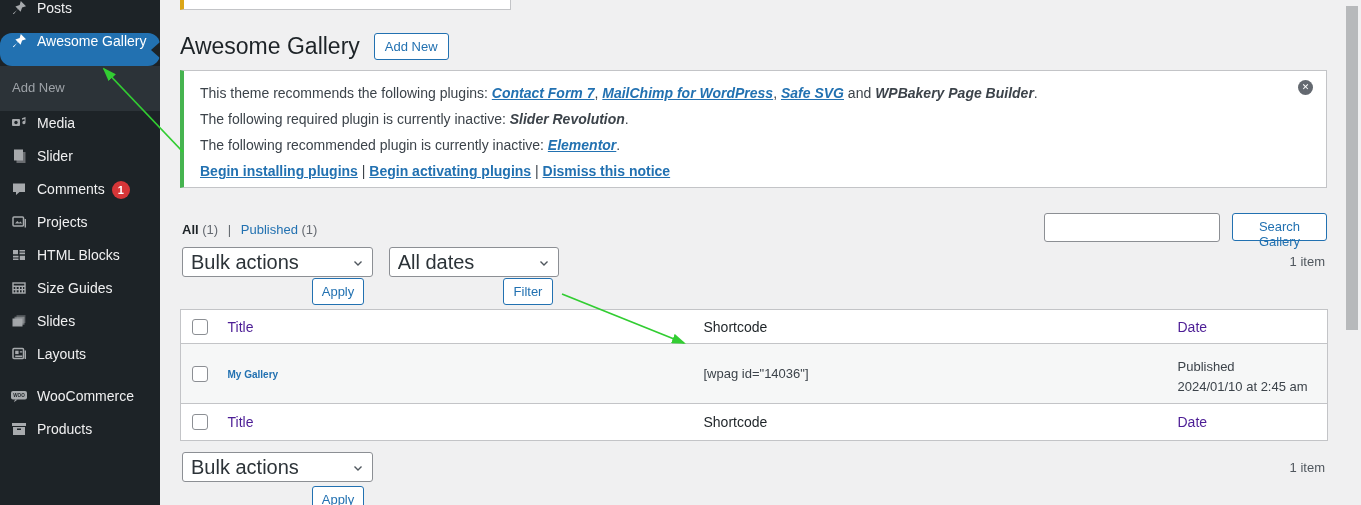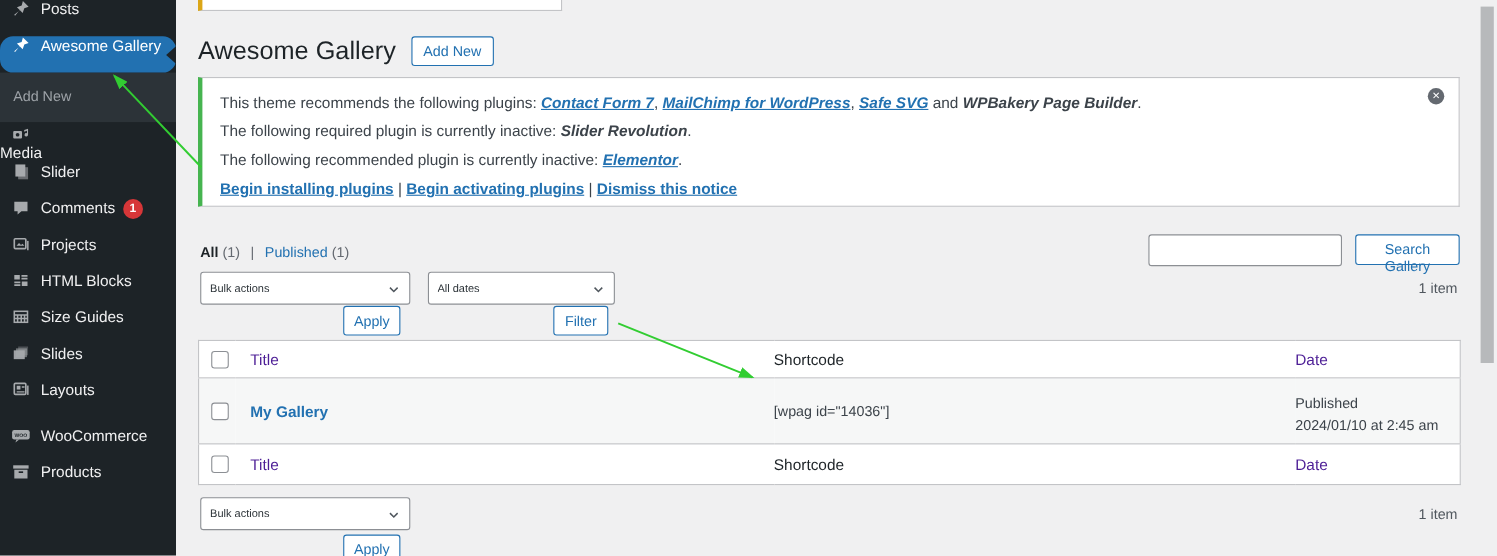--- a/index.html
+++ b/index.html
@@ -13,21 +13,21 @@
   .menu-item.active { background:#2271b1; color:#fff; }
   .menu-item.active .micon { color:#fff; }
   .notch { position:absolute; right:0; top:50%; transform:translateY(-50%); width:0; height:0;
     border-top:8px solid transparent; border-bottom:8px solid transparent; border-right:9px solid #1d2327; }
   .submenu { background:#2c3338; padding:8px 0 10px; }
   .submenu-item { padding:6px 12px; font-size:13px; color:#9ea3a8; cursor:pointer; }
   .submenu-item.current { color:#fff; font-weight:700; }
   .badge { display:inline-block; min-width:18px; height:18px; line-height:18px; text-align:center;
     background:#d63638; color:#fff; border-radius:9px; font-size:11px; font-weight:600; margin-left:7px; padding:0 3px; }
   .gap-before { margin-top:9px; }
-  .media-gap { margin-top:4px;flex-direction:column; }
+  .media-gap { margin-top:4px; }
 
   
   .content { position:absolute; left:160px; top:0; width:1201px; height:505px; background:#f0f0f1; }
   .main { position:absolute; left:20px; top:0; width:1147px; height:505px; }
 
   .partial-notice { position:absolute; left:0; top:0; width:331px; height:10px; background:#fff;
     border-left:4px solid #dba617; border-right:1px solid #c3c4c7; border-bottom:1px solid #c3c4c7; }
 
   .title-row { position:absolute; left:0; top:32px; display:flex; align-items:center; }
   h1.page-title { font-size:23px; font-weight:400; color:#1d2327; line-height:28px; }
@@ -53,21 +53,21 @@
 
   .search-box { position:absolute; left:864px; top:213px; display:flex; align-items:flex-start; }
   .search-input { width:176px; height:29px; border:1px solid #8c8f94; border-radius:3px; background:#fff;
     padding:0 8px; font-family:inherit; font-size:13px; }
   .btn-secondary { background:#fff; border:1px solid #2271b1; color:#2271b1; border-radius:3px;
     font-size:13px; padding:5px 12px; cursor:pointer; font-family:inherit; }
   .search-btn { margin-left:12px; height:28px; }
 
   .select-wrap { position:relative; display:inline-block; }
   .wp-select { appearance:none; -webkit-appearance:none; background:#fff; border:1px solid #8c8f94;
-    border-radius:3px; height:30px; font-size:10px; color:#2c3338; padding:0 30px 0 8px; font-family:inherit; cursor:pointer; }
+    border-radius:3px; height:30px; font-size:20px; color:#2c3338; padding:0 30px 0 8px; font-family:inherit; cursor:pointer; }
   .chev { position:absolute; right:9px; top:10px; pointer-events:none; color:#50575e; }
 
   .tablenav-top-selects { position:absolute; left:2px; top:247px; }
   .sel-bulk { width:191px; }
   .sel-dates { width:170px; margin-left:12px; }
   .apply-top { position:absolute; left:132px; top:278px; width:52px; padding:5px 0; }
   .filter-btn { position:absolute; left:323px; top:278px; width:50px; padding:5px 0; }
   .count-top { position:absolute; right:2px; top:254px; color:#50575e; }
 
   table.list { position:absolute; left:0; top:309px; width:1147px; border-collapse:collapse; background:#fff; table-layout:fixed; }
@@ -79,21 +79,21 @@
   table.list { border:1px solid #c3c4c7; }
   thead tr { border-bottom:1px solid #c3c4c7; }
   tfoot tr { border-top:1px solid #c3c4c7; }
   .cb-cell { padding-left:11px; }
   input.cb { appearance:none; -webkit-appearance:none; width:16px; height:16px; border:1px solid #8c8f94;
     border-radius:3px; background:#fff; cursor:pointer; display:block; }
   a.sort-link { color:#4c1d95; text-decoration:none; font-size:14px; }
   th.sc-head { color:#1d2327; font-size:14px; }
   td.title-cell { padding-left:14px; }
   th.title-head { padding-left:14px; }
-  a.row-title { color:#2271b1; font-weight:600; font-size:14px; text-decoration:none; }
+  a.row-title { color:#2271b1; font-weight:600; font-size:10px; text-decoration:none; }
   td.sc-cell { color:#3c434a; }
   td.date-cell { color:#3c434a; line-height:20px; padding-top:6px; vertical-align:top; font-size:13px; }
 
   .tablenav-bottom-select { position:absolute; left:2px; top:452px; }
   .count-bottom { position:absolute; right:2px; top:460px; color:#50575e; }
   .apply-bottom { position:absolute; left:132px; top:486px; width:52px; padding:5px 0; }
 
   .scrollbar { position:absolute; right:0; top:0; width:17px; height:505px; background:#f0f0f1; z-index:20; }
   .scroll-thumb { position:absolute; left:2px; top:6px; width:12px; height:324px; background:#b7b9bb; }
 

